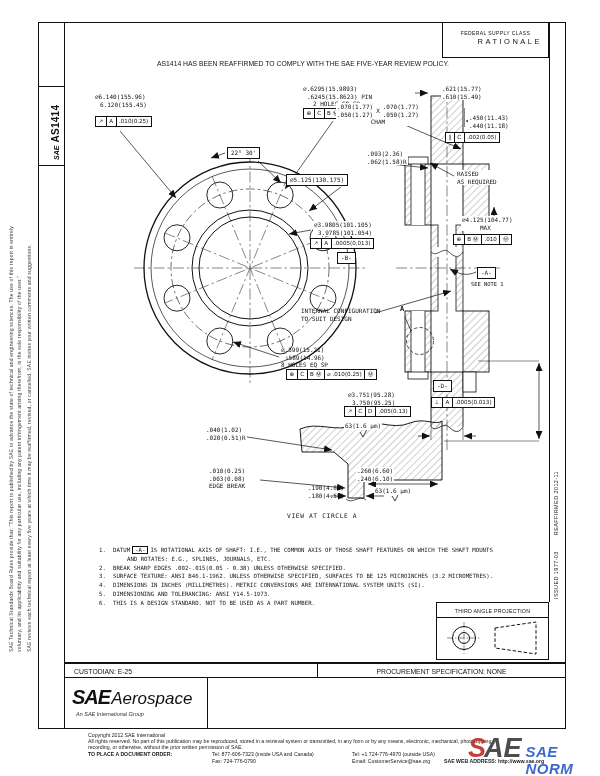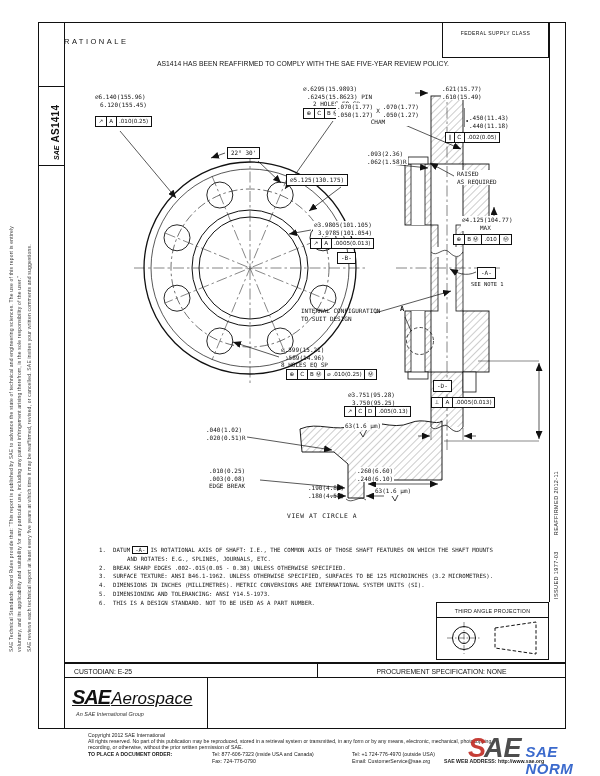--- a/index.html
+++ b/index.html
@@ -19,21 +19,21 @@
   .rot { position:absolute; transform:rotate(-90deg); transform-origin:0 0; white-space:nowrap; }
   .side-small { font-size:5px; color:#3c3c3c; letter-spacing:.2px; }
   #doclabel { font-weight:bold; }
   #doclabel .sae { font-style:italic; font-size:7px; font-weight:800; margin-right:3px; }
   #doclabel .num { font-size:10px; letter-spacing:.3px; }
   #issueline { font-size:5.5px; color:#222; letter-spacing:.4px; }
   #issueline span { margin-right:16px; }
 
   #supplybox { position:absolute; left:442px; top:22px; width:107px; height:36px;
                border:1.4px solid #111; font-size:5px; text-align:center; padding-top:7px; letter-spacing:.4px; }
-  #rat-title { position:absolute; left:64px; top:37px; width:478px; text-align:left;
+  #rat-title { position:absolute; left:64px; top:37px; width:478px; text-align:right;
                font-size:7.5px; letter-spacing:2.5px; }
   #rat-text { position:absolute; left:64px; top:60px; width:478px; text-align:center; font-size:6.8px; }
 
   
   .dt { position:absolute; font:6px/1.25 "DejaVu Sans Mono","DejaVu Sans",monospace; color:#111; white-space:nowrap; }
   .bg { background:#fff; padding:0 1px; }
   .fcf { position:absolute; display:inline-flex; align-items:stretch; background:#fff;
          border:.9px solid #111; font:5.6px/1 "DejaVu Sans","Liberation Sans",sans-serif; }
   .fcf span { display:flex; align-items:center; padding:1.5px 2.5px; border-right:.9px solid #111; white-space:nowrap; }
   .fcf span:last-child { border-right:none; }
@@ -58,21 +58,21 @@
   #projection .hdr { height:15px; border-bottom:1.3px solid #111; font-size:5.3px; text-align:center; padding-top:5px; letter-spacing:.2px; }
 
   
   #custrow { position:absolute; left:64px; top:662px; width:501px; height:16px;
              border-top:2.2px solid #111; border-bottom:1.3px solid #111; display:flex; font-size:6.8px; }
   #custrow .c1 { width:254px; border-right:1.3px solid #111; padding:3.5px 0 0 10px; }
   #custrow .c2 { flex:1; padding-top:3.5px; text-align:center; }
   #titlerow { position:absolute; left:64px; top:678px; width:501px; height:51px; display:flex; }
   #titlerow .cell { border-right:1.3px solid #111; height:100%; }
   .logo-cell { width:144px; padding:8px 0 0 8px; }
-  .logo-line { font-style:italic; white-space:nowrap;text-decoration:underline; }
+  .logo-line { font-style:italic; white-space:nowrap; }
   .logo-sae { font-size:20px; font-weight:800; letter-spacing:-1px; }
   .logo-aero { font-size:17px; font-weight:400; margin-left:1px; }
   .logo-sub { font-size:5.5px; font-style:italic; color:#333; margin:2px 0 0 4px; }
   .title-cell { width:214px; display:flex; flex-direction:column; }
   .std-label { height:18px; border-bottom:1.2px solid #111; text-align:center;
                font-size:12.5px; font-weight:bold; letter-spacing:.5px; padding-top:2px; }
   .title-text { flex:1; text-align:center; font-size:7.4px; padding-top:5px; line-height:1.5; }
   .num-cell { width:90px; padding:7px 0 0 7px; }
   .num-sae { font-style:italic; font-weight:800; font-size:9px; margin-right:3px; }
   .num-doc { font-weight:bold; font-size:11.5px; }

